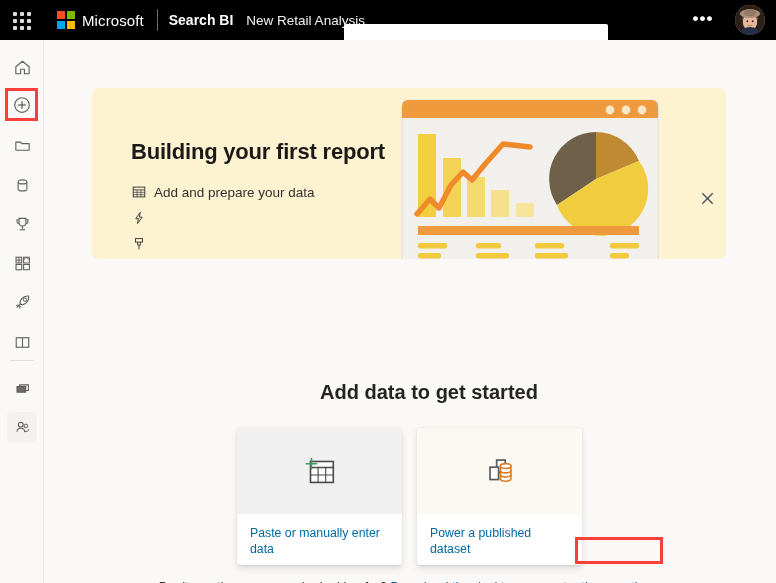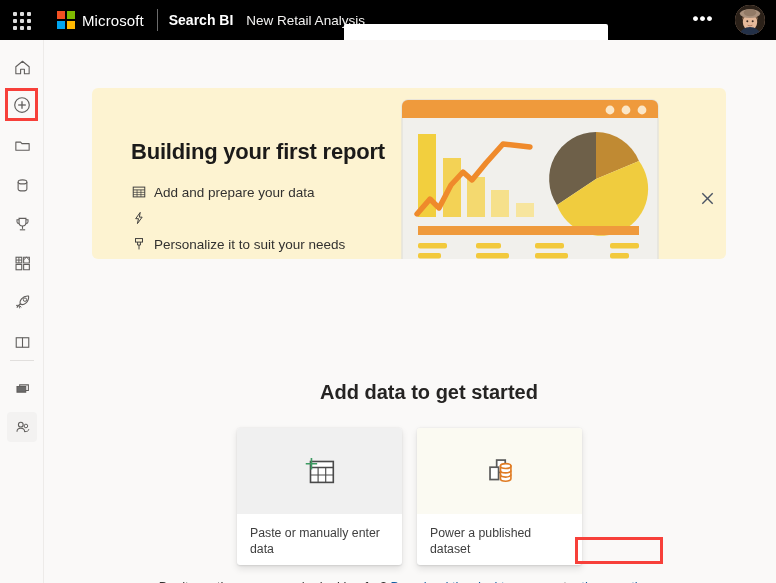--- a/index.html
+++ b/index.html
@@ -107,21 +107,21 @@
     background: #ffffff; border-radius: 3px; cursor: pointer;
     box-shadow: 0 0.6px 1.8px rgba(0,0,0,.10), 0 3.2px 7.2px rgba(0,0,0,.10);
     overflow: hidden;
   }
   .card.c1 { left: 0px; }
   .card.c2 { left: 180px; }
   .card-icon { height: 86px; display: flex; align-items: center; justify-content: center; }
   .card.c1 .card-icon { background: #f0f0f0; }
   .card.c2 .card-icon { background: #fbfaf2; }
   .card-label {
-    padding: 11px 13px 0 13px; font-size: 12.3px; color: #404040; line-height: 16px;
+    padding: 11px 13px 0 13px; font-size: 12.3px; color: #0369a1; line-height: 16px;
   }
 
   
   .footer-line {
     position: absolute; left: 0; top: 539px; width: 731px; text-align: center;
     font-size: 13px; color: #323130;
   }
   .footer-line a { color: #115ea3; text-decoration: underline; cursor: pointer; }
   .footer-hl {
     position: absolute; left: 530px; top: 497px; width: 88px; height: 27px;
@@ -300,21 +300,20 @@
           </span>
         </div>
         <div class="bullet">
           <span class="bicon">
             <svg width="14" height="14" viewBox="0 0 16 16">
               <rect x="4" y="1.8" width="8" height="4" fill="none" stroke="#3b3a39" stroke-width="1.1"></rect>
               <path d="M6.4 5.8 L6.4 9.2 L9.6 9.2 L9.6 5.8" fill="none" stroke="#3b3a39" stroke-width="1.1"></path>
               <path d="M8 9.2 L8 14.2" stroke="#3b3a39" stroke-width="1.1"></path>
             </svg>
           </span>
-          <span class="btext">Personalize it to suit your needs</span>
         </div>
       </div>
 
       <svg class="illus" viewBox="0 0 262 178">
         <rect x="3" y="3" width="256" height="172" rx="6" fill="#f1f0ec" stroke="#e3e1db" stroke-width="1.4"></rect>
         <path d="M3 9 a6 6 0 0 1 6 -6 h244 a6 6 0 0 1 6 6 v12 h-256 z" fill="#ef9a3c"></path>
         <circle cx="211" cy="13" r="4.4" fill="#fbe7c8"></circle>
         <circle cx="227" cy="13" r="4.4" fill="#fbe7c8"></circle>
         <circle cx="243" cy="13" r="4.4" fill="#fbe7c8"></circle>
 

